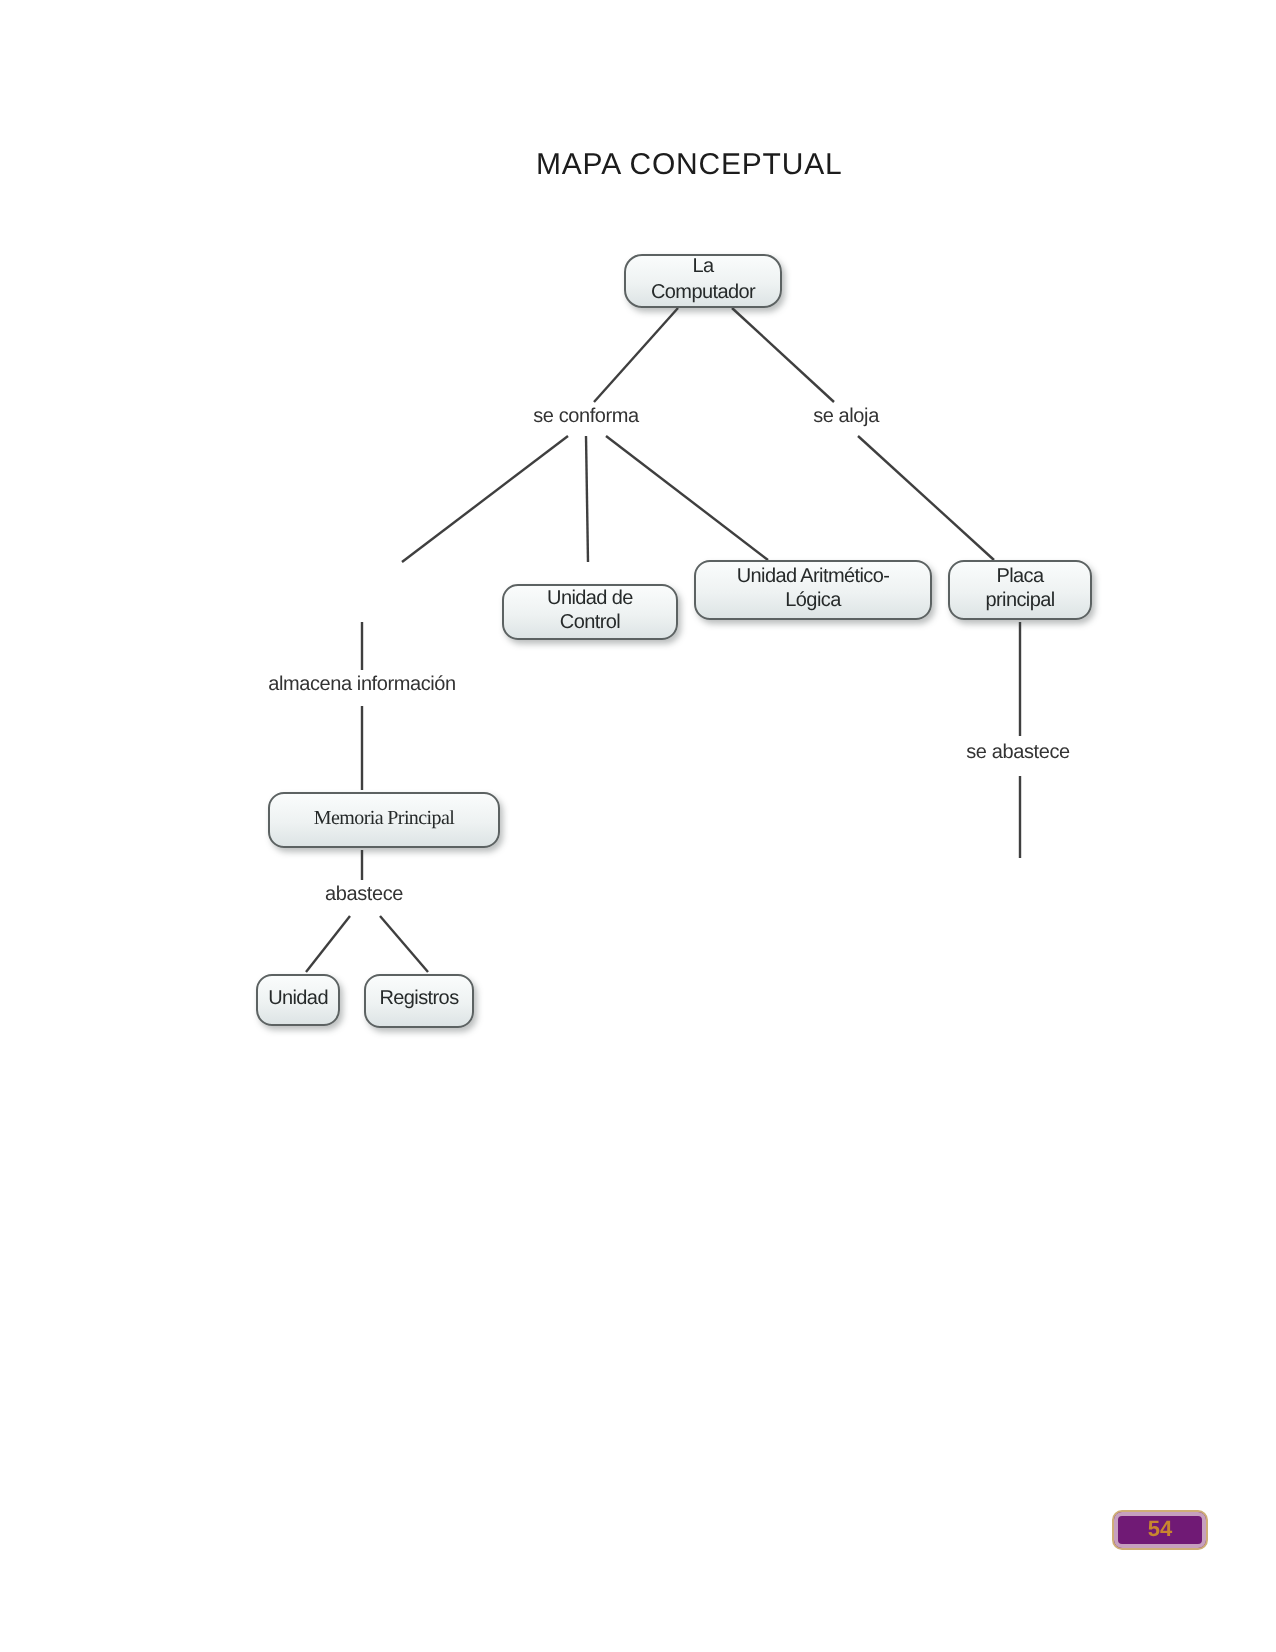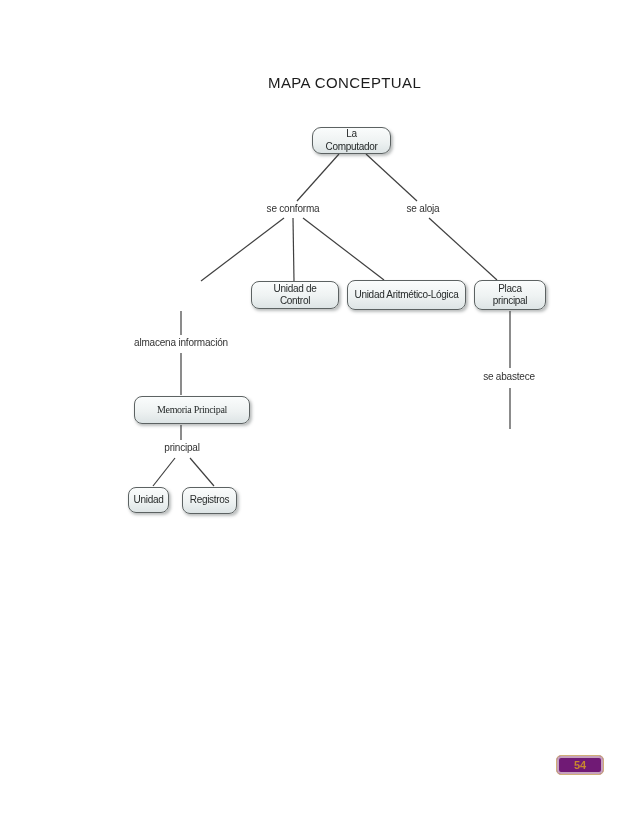--- a/index.html
+++ b/index.html
@@ -46,21 +46,21 @@
     justify-content: center;
     text-align: center;
     background: linear-gradient(to bottom, #fafcfc 0%, #eef2f2 55%, #dde4e5 100%);
     border: 1.4px solid #5c6262;
     border-radius: 8px;
     box-shadow: 1.5px 2px 3px rgba(60, 70, 70, 0.35);
     color: #262a2a;
     font-size: 10px;
     letter-spacing: -0.3px;
     line-height: 1.25;
-    padding: 1px 6px;
+    padding: 1px 20px;
   }
   .link-label {
     position: absolute;
     text-align: center;
     color: #333333;
     font-size: 10px;
     letter-spacing: -0.2px;
     white-space: nowrap;
   }
   .page-badge {
@@ -107,39 +107,39 @@
 
   <div class="node" style="left:312px; top:127px; width:79px; height:27px; border-radius:9px;">
     <span>La Computador</span>
   </div>
 
   <div class="link-label" style="left:248px; top:203px; width:90px;">se conforma</div>
 
   <div class="link-label" style="left:383px; top:203px; width:80px;">se aloja</div>
 
 
-  <div class="node" style="left:251px; top:281px; width:88px; height:28px;">
+  <div class="node" style="left:251px; top:292px; width:88px; height:28px;">
     <span>Unidad de Control</span>
   </div>
 
   <div class="node" style="left:347px; top:280px; width:119px; height:30px;">
     <span>Unidad Aritmético-Lógica</span>
   </div>
 
   <div class="node" style="left:474px; top:280px; width:72px; height:30px;">
     <span>Placa principal</span>
   </div>
 
   <div class="link-label" style="left:121px; top:337px; width:120px;">almacena información</div>
 
   <div class="node" style="left:134px; top:396px; width:116px; height:28px;font-family:Liberation Serif, serif;">
     <span>Memoria Principal</span>
   </div>
 
-  <div class="link-label" style="left:142px; top:442px; width:80px;">principal</div>
+  <div class="link-label" style="left:142px; top:442px; width:80px;">abastece</div>
 
   <div class="node" style="left:128px; top:487px; width:41px; height:26px;">
     <span>Unidad</span>
   </div>
 
   <div class="node" style="left:182px; top:487px; width:55px; height:27px;">
     <span>Registros</span>
   </div>
 
   <div class="link-label" style="left:469px; top:371px; width:80px;">se abastece</div>

